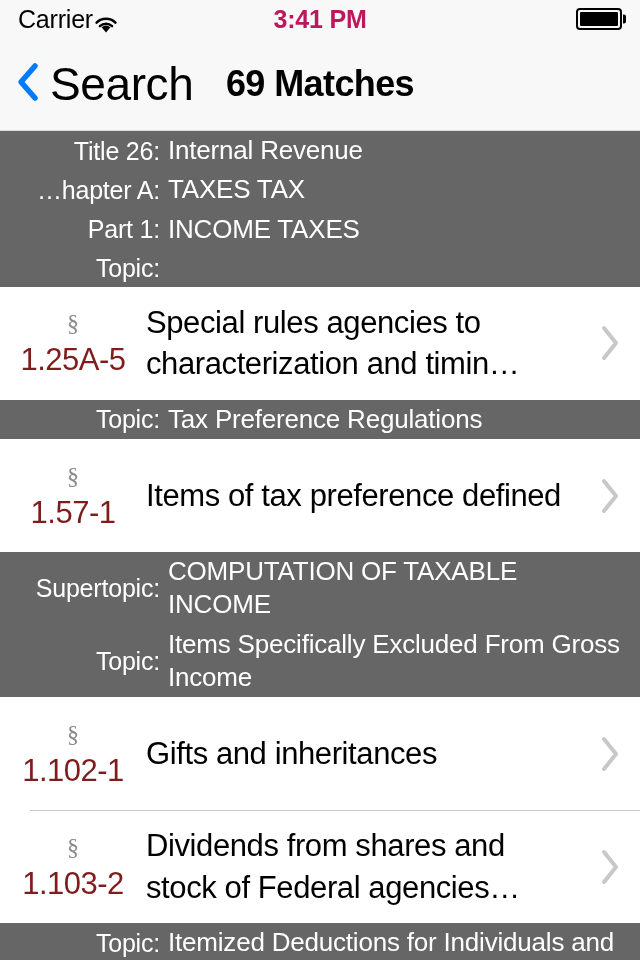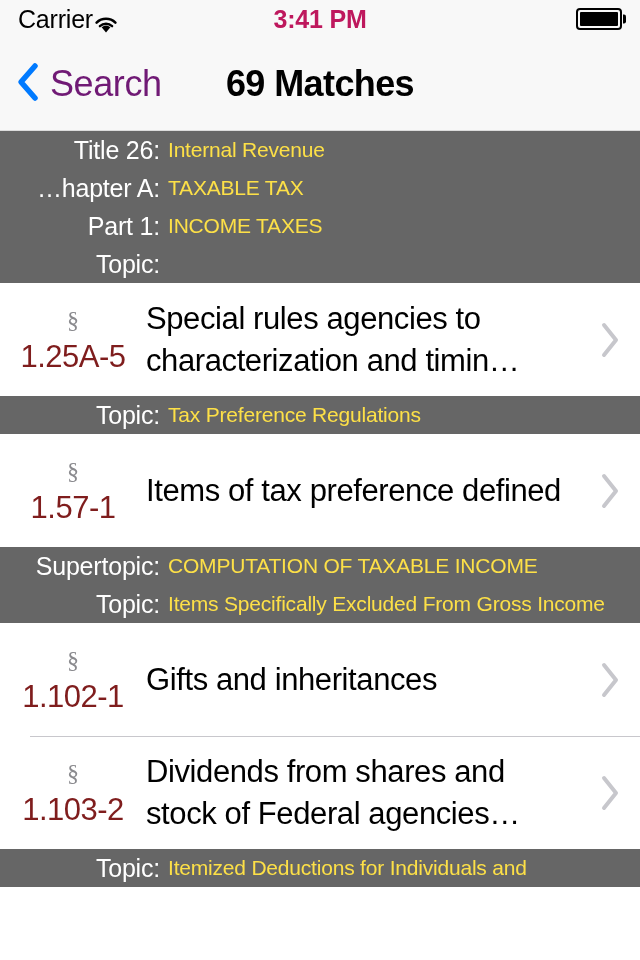--- a/index.html
+++ b/index.html
@@ -47,21 +47,21 @@
     background:#f8f8f8;
     border-bottom:1px solid #dcdcdc;
     position:relative;
     display:flex; align-items:center;
   }
   #back-button{
     display:flex; align-items:center; gap:10px;
     padding-left:16px; cursor:pointer;
     position:relative; z-index:2;
   }
-  #back-label{ font-size:36px; color:#701a75; letter-spacing:-0.4px; }
+  #back-label{ font-size:46px; color:#000000; letter-spacing:-0.4px; }
   #nav-title{
     position:absolute; left:0; right:0; text-align:center;
     font-size:36px; font-weight:bold; color:#000;
     letter-spacing:-0.6px; pointer-events:none;
   }
 
   
   #results-list{ width:100%; }
 
   
@@ -79,22 +79,22 @@
     flex:0 0 160px;
     text-align:right;
     color:#ffffff;
     font-size:25px;
     letter-spacing:-0.2px;
     line-height:1.28;
     padding-right:0;
   }
   .header-value{
     flex:1 1 auto;
-    color:#fde047;
-    font-size:21px;
+    color:#ffffff;
+    font-size:26px;
     letter-spacing:-0.2px;
     line-height:1.28;
     padding-left:8px;
     padding-right:14px;
   }
 
   
   .result-row{
     background:#ffffff;
     display:flex;
@@ -179,21 +179,21 @@
 </div>
 
 <div id="results-list">
     <div class="section-header">
       <div class="header-row">
         <div class="header-label">Title 26:</div>
         <div class="header-value">Internal Revenue</div>
       </div>
       <div class="header-row">
         <div class="header-label">…hapter A:</div>
-        <div class="header-value">TAXABLE TAX</div>
+        <div class="header-value">TAXES TAX</div>
       </div>
       <div class="header-row">
         <div class="header-label">Part 1:</div>
         <div class="header-value">INCOME TAXES</div>
       </div>
       <div class="header-row">
         <div class="header-label">Topic:</div>
       </div>
     </div>
     <div class="result-row">

